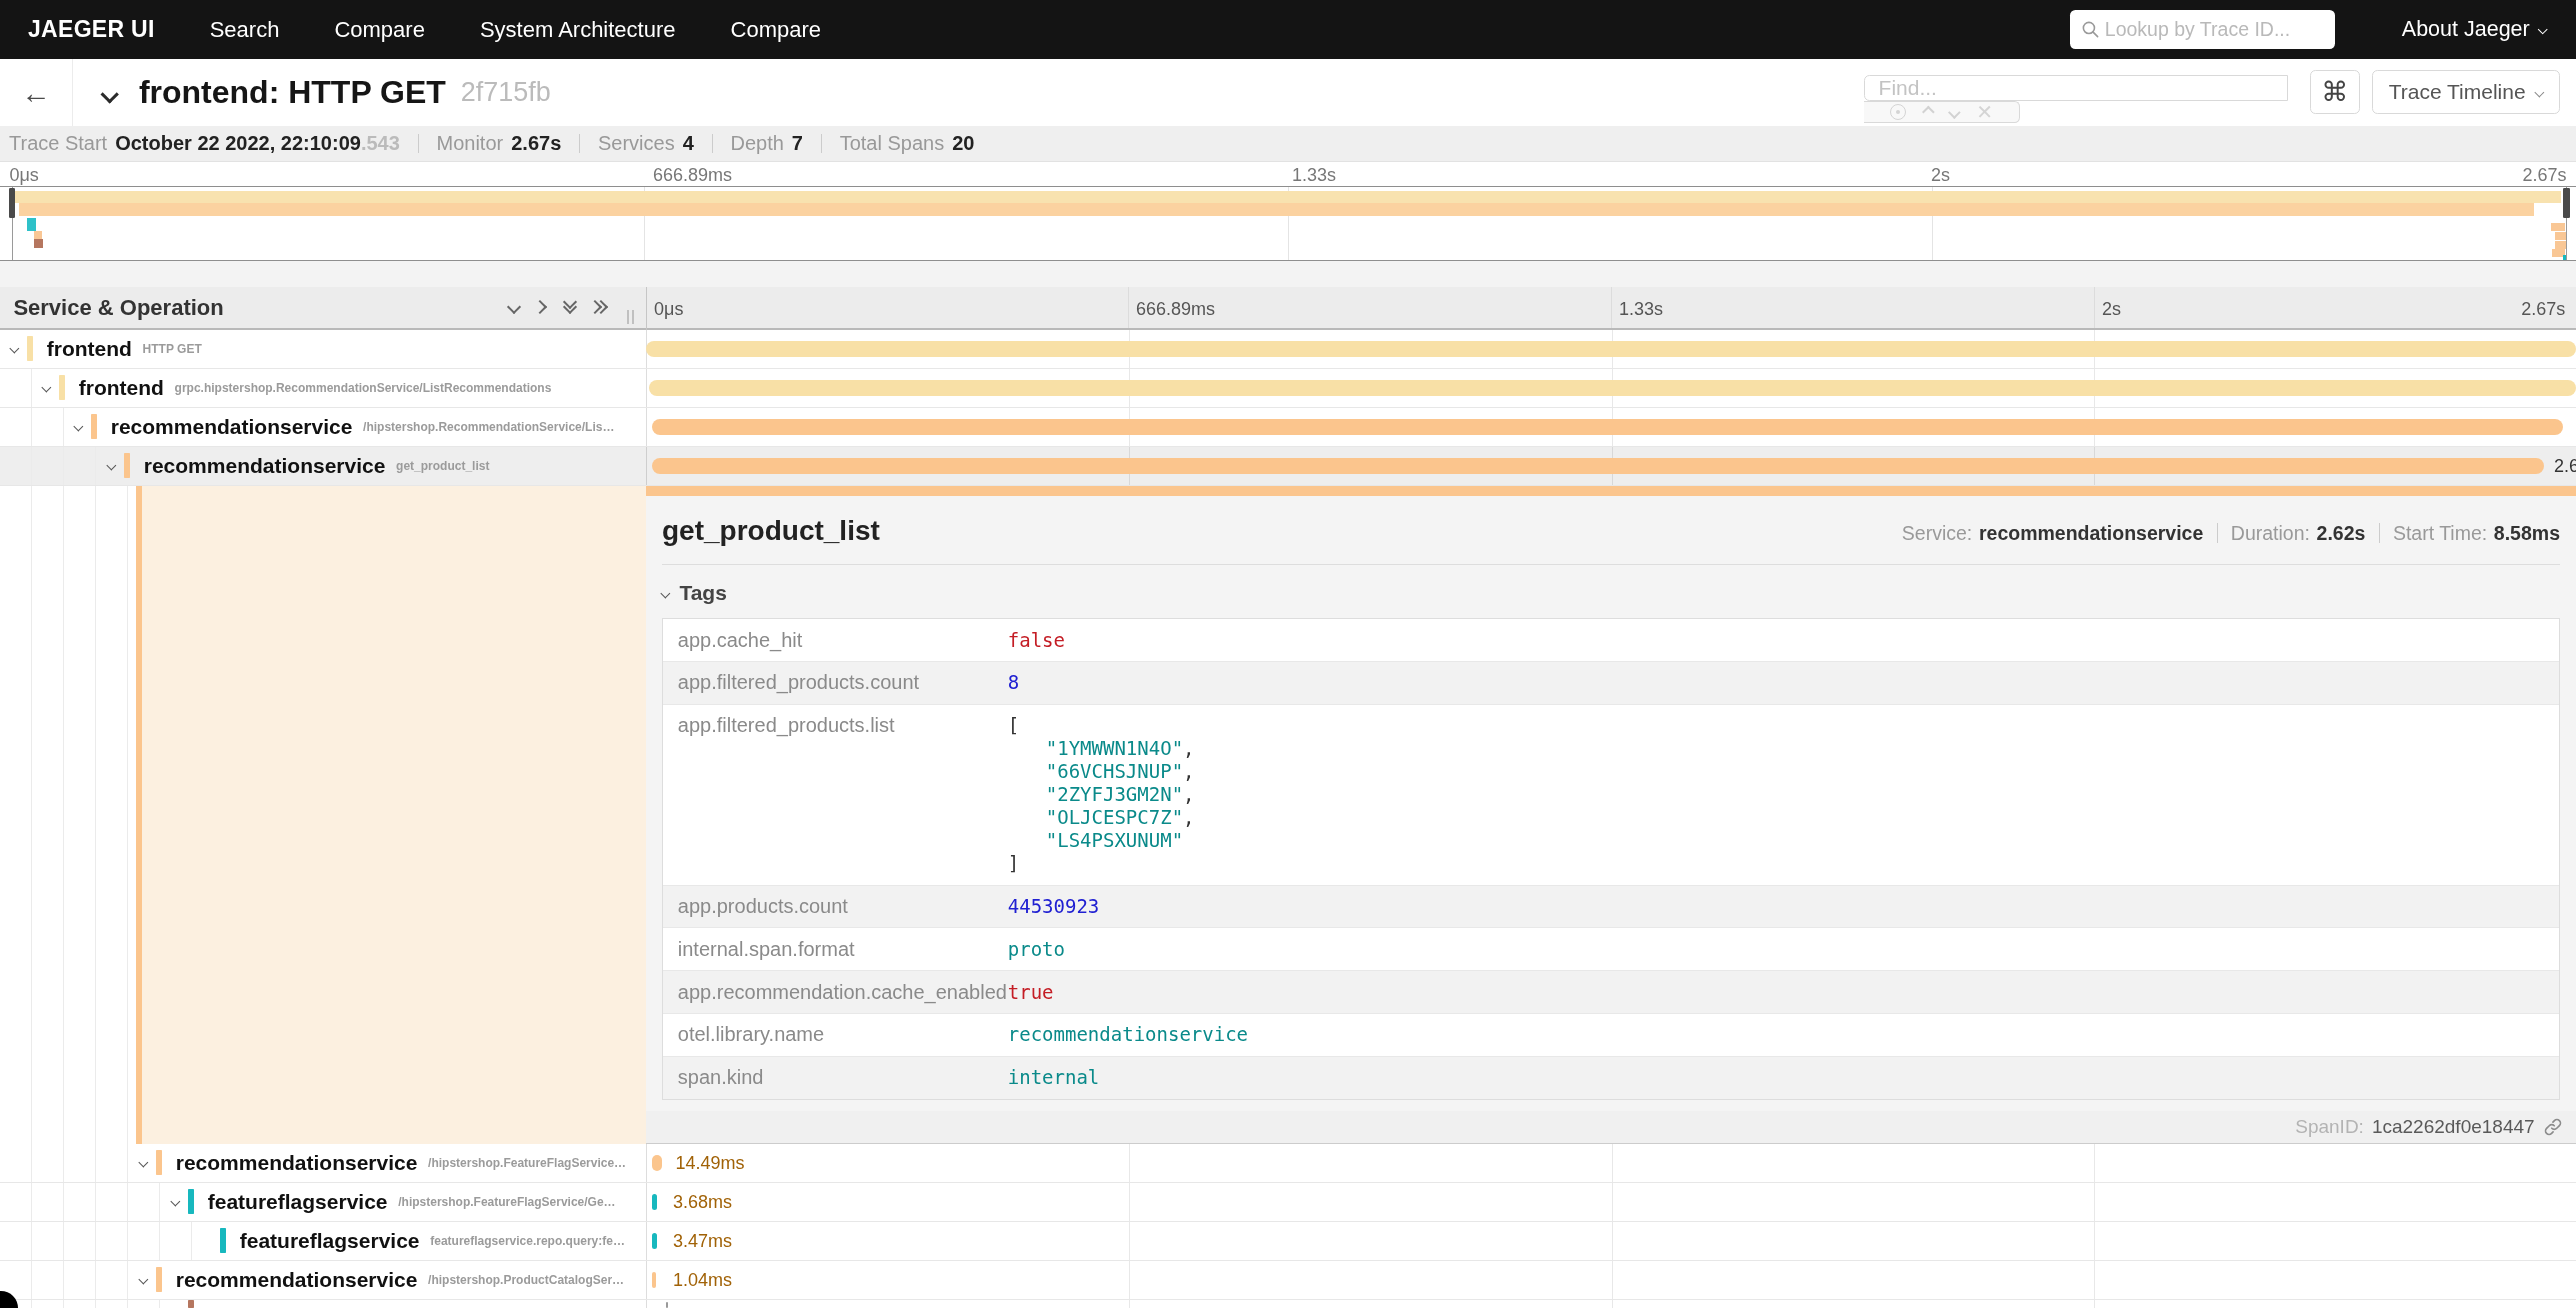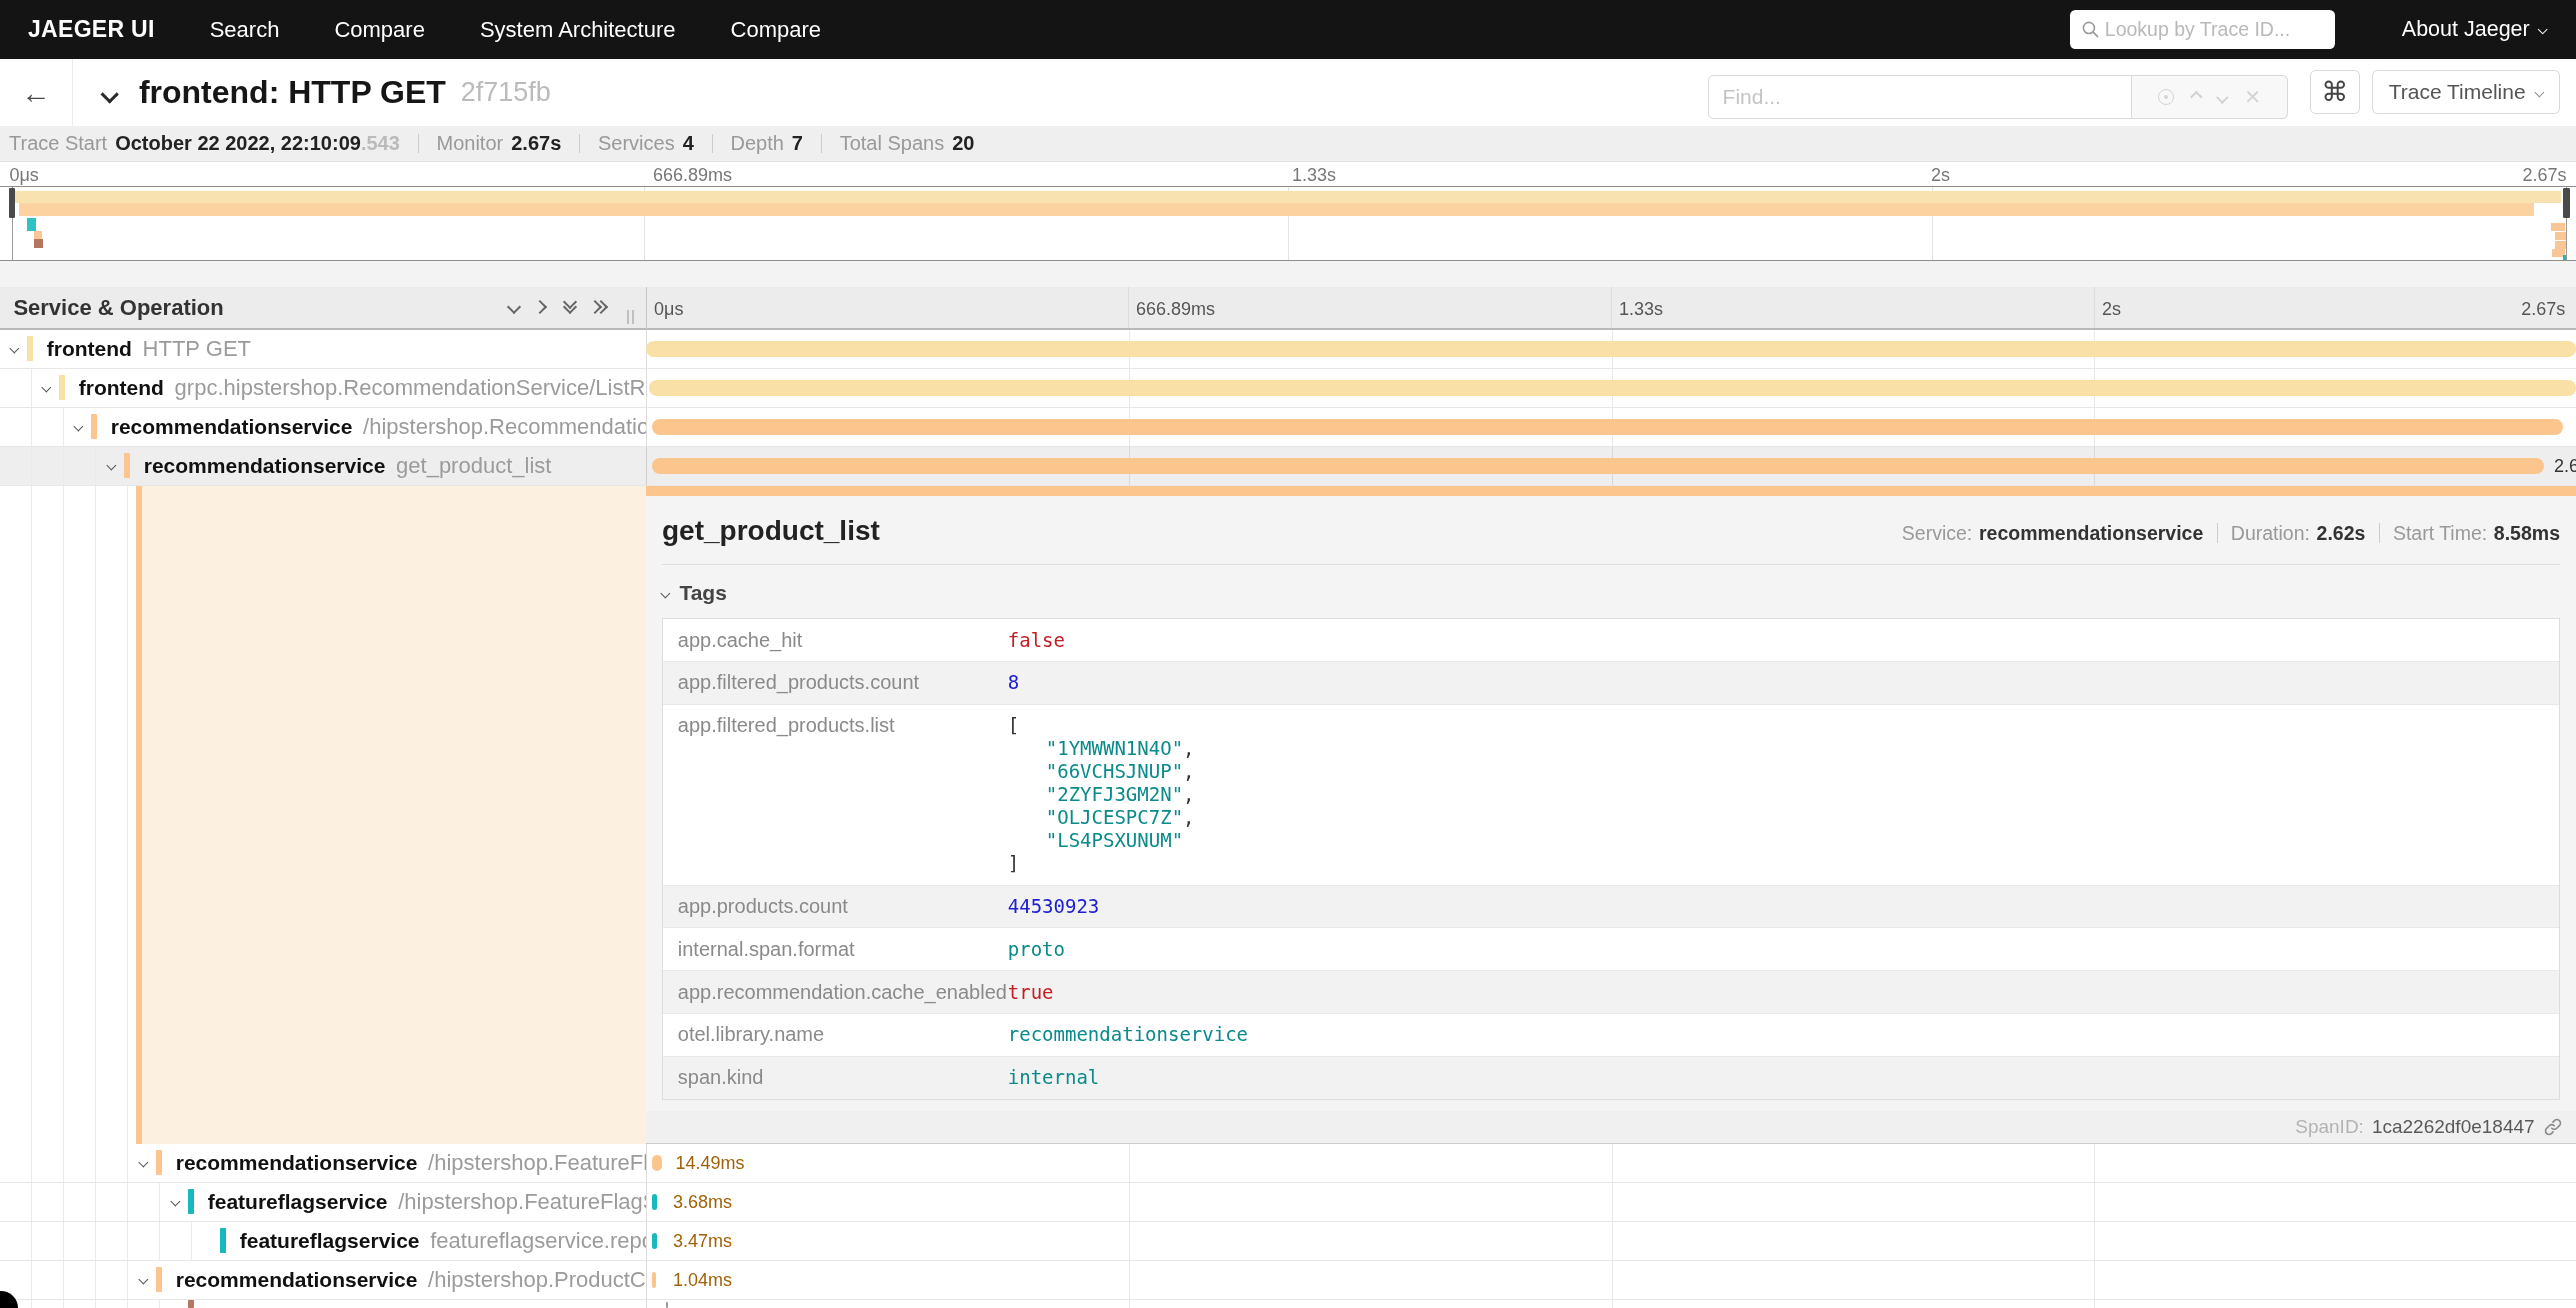--- a/index.html
+++ b/index.html
@@ -29,21 +29,21 @@
   .chv.lite  { border-color:#d2d2d2; border-width:0 2px 2px 0; width:8.7px; height:8.7px; }
   .chv.gray  { border-color:#8a8a8a; border-width:0 1.3px 1.3px 0; width:6.7px; height:6.7px; }
 
   
   .trace-bar { position:relative; height:67px; background:#fff; display:flex; align-items:center; }
   .back-btn { width:73px; height:67px; display:flex; align-items:center; justify-content:center; border-right:0.7px solid #ececec; font-size:29.5px; color:#4a4a4a; cursor:pointer; flex:none; }
   .title-chv { margin:4px 0 0 29.5px; }
   .trace-title { margin-left:23px; font-size:32px; font-weight:bold; color:#161616; white-space:nowrap; }
   .trace-id { margin-left:14.8px; font-size:27px; color:#bbb; }
   .header-controls { position:absolute; right:16px; top:11.4px; display:flex; align-items:center; height:44px; }
-  .find-group { display:flex; height:35px; }
+  .find-group { display:flex; height:35px;flex-direction:column; }
   .find-group input { width:424px; height:44px; border:0.7px solid #d9d9d9; border-radius:5.4px 0 0 5.4px; padding:0 13.4px; font-size:21px; color:#333; outline:none; font-family:"Liberation Sans",sans-serif; }
   .find-group input::placeholder { color:#c3c3c3; }
   .find-suffix { width:156px; height:44px; background:#f8f8f8; border:0.7px solid #d9d9d9; border-left:none; border-radius:0 5.4px 5.4px 0; display:flex; align-items:center; justify-content:center; gap:17.5px; }
   .crosshair { position:relative; width:16px; height:16px; border:1.3px solid #d4d4d4; border-radius:50%; }
   .crosshair::after { content:""; position:absolute; left:4.7px; top:4.7px; width:4px; height:4px; border-radius:50%; background:#d4d4d4; }
   .find-x { color:#d4d4d4; font-size:20px; line-height:1; }
   .cmd-btn { width:50px; height:44px; margin-left:21.5px; border:0.7px solid #d9d9d9; border-radius:5.4px; background:#fff; display:flex; align-items:center; justify-content:center; font-size:27px; color:#444; cursor:pointer; }
   .view-btn { height:44px; margin-left:12px; padding:0 16px; border:0.7px solid #d9d9d9; border-radius:5.4px; background:#fff; display:flex; align-items:center; gap:10.7px; font-size:21px; color:#555; cursor:pointer; }
 
   
@@ -80,21 +80,21 @@
   .grid-overlay { position:absolute; left:646px; top:0; bottom:0; right:0; border-left:0.7px solid #ddd; z-index:0; }
   .grid-overlay i { position:absolute; top:0; bottom:0; width:0.7px; background:#e8e8e8; }
   .row { position:relative; display:flex; height:39px; border-bottom:0.7px solid #e7e7e7; z-index:1; }
   .row.sel { background:rgba(0,0,0,.065); }
   .ncell { width:646px; flex:none; display:flex; align-items:center; height:100%; overflow:hidden; white-space:nowrap; cursor:pointer; }
   .guides { align-self:stretch; flex:none; background:repeating-linear-gradient(to right, transparent 0, transparent 31px, #ebebeb 31px, #ebebeb 32px); }
   .row-chv { flex:none; margin-left:10.7px; }
   .row-chv.hidden { visibility:hidden; }
   .cbar { flex:none; width:6px; height:25.5px; border-radius:0.7px; margin-left:10px; }
   .svc { margin-left:13.4px; font-size:21px; font-weight:600; color:#111; }
-  .op { margin-left:10.7px; font-size:22px; color:#9b9b9b; }
+  .op { margin-left:10.7px; font-size:12px; color:#9b9b9b;font-weight:bold; }
   .tcell { position:relative; flex:1; height:100%; }
   .bar { position:absolute; top:11.4px; height:16px; border-radius:8px; }
   .durlabel { position:absolute; top:9.4px; font-size:18px; color:#a16207; white-space:nowrap; }
   .durlabel.dark { color:#333; }
 
   
   .drow { position:relative; display:flex; height:658px; z-index:1; }
   .dname { width:646px; flex:none; display:flex; background:#fff; }
   .obar { flex:none; width:6.7px; margin-left:6.7px; background:var(--orange,#FBC58D); }
   .tint { flex:1; background:var(--orangeTint,#FCF0E0); }

